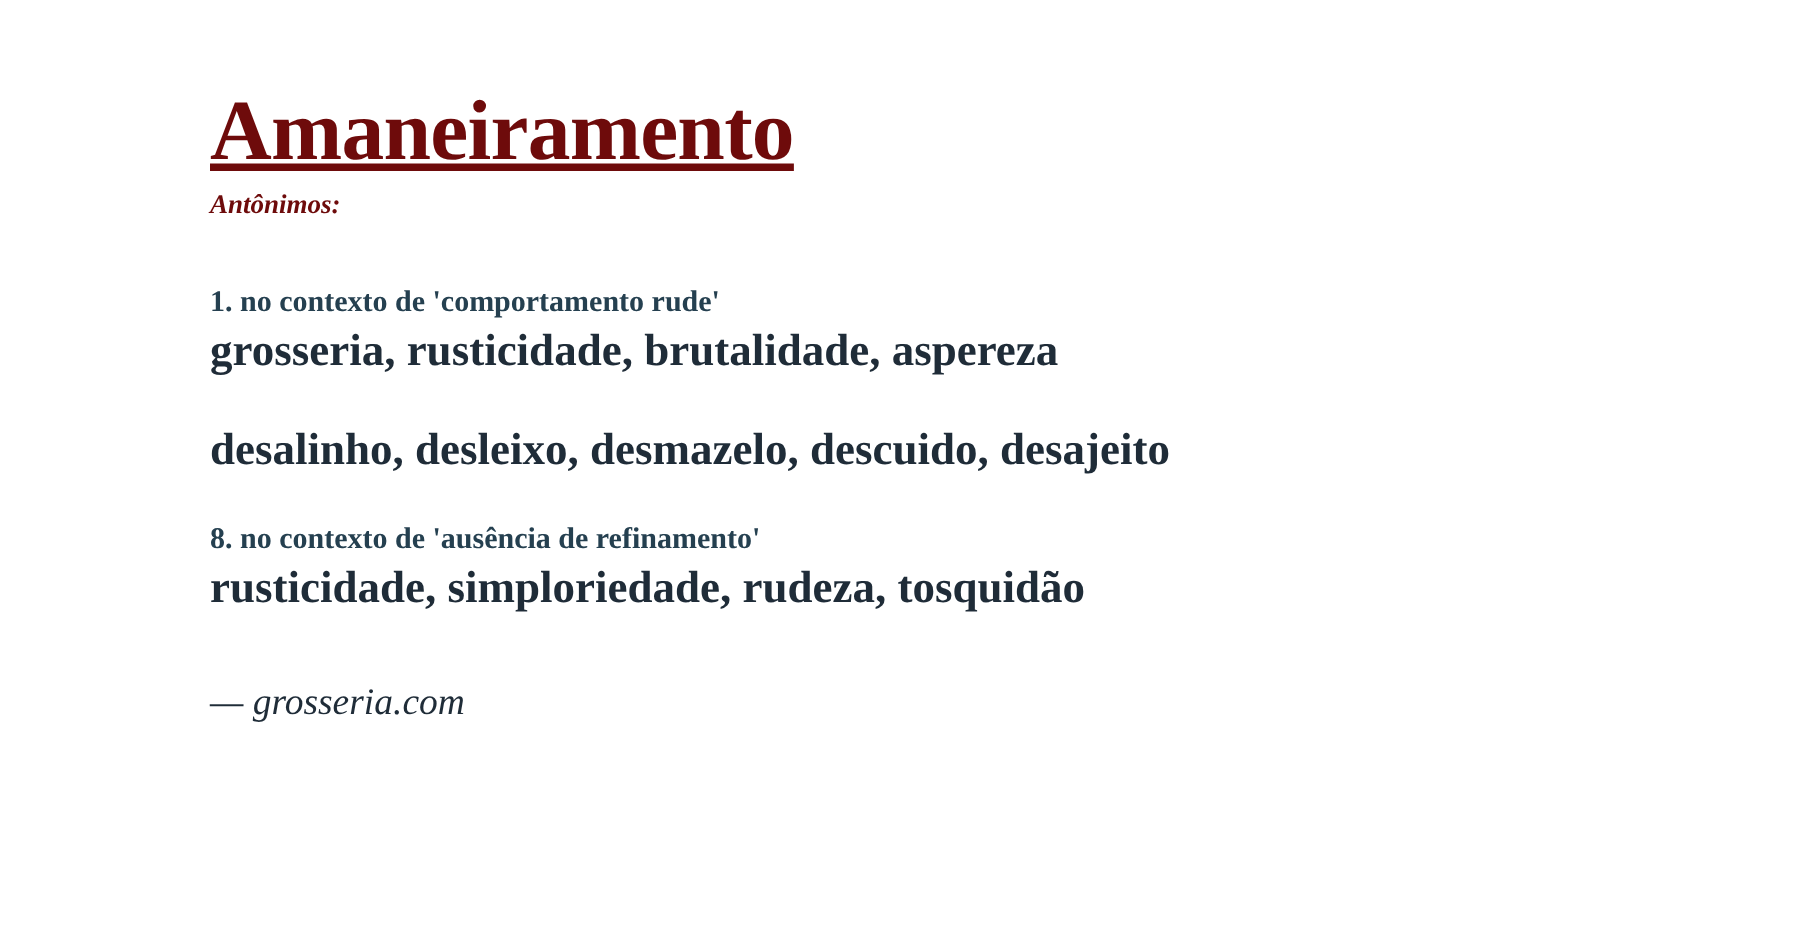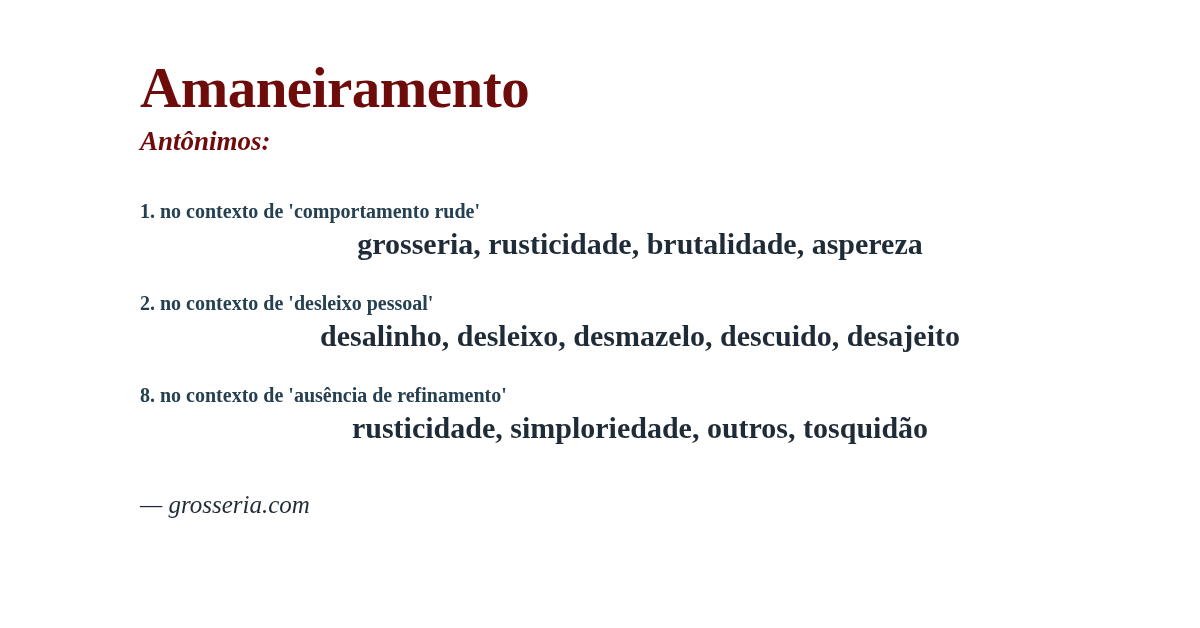--- a/index.html
+++ b/index.html
@@ -20,23 +20,24 @@
     width: 1200px;
     height: 628px;
     padding: 56px 60px 0 140px;
   }
   .title {
     font-size: 57px;
     font-weight: 700;
     line-height: 1.12;
     color: var(--color-title);
     letter-spacing: -0.5px;
+    text-decoration: underline;
   }
   .subtitle {
-    font-size: 27px;
+    font-size: 18px;
     font-weight: 700;
     font-style: italic;
     color: var(--color-title);
     margin-top: 6px;
   }
   .sections {
     margin-top: 42px;
     font-weight: bold;
   }
   .section {
@@ -45,21 +46,20 @@
   .context-label {
     font-size: 20px;
     line-height: 24px;
     color: var(--color-context);
   }
   .antonyms {
     font-size: 30px;
     line-height: 38px;
     margin-top: 2px;
     color: var(--color-antonyms);
-    text-align: center;
   }
   .more-contexts {
     font-size: 20px;
     line-height: 24px;
     margin-top: 6px;
     color: var(--color-context);
   }
   .source {
     font-size: 25px;
     font-style: italic;
@@ -77,27 +77,26 @@
   <div class="subtitle">Antônimos:</div>
 
   <div class="sections">
 
     <div class="section">
       <div class="context-label">1. no contexto de 'comportamento rude'</div>
       <div class="antonyms">grosseria, rusticidade, brutalidade, aspereza</div>
     </div>
 
     <div class="section">
-      <div class="context-label">2. no contexto de 'desleixo pessoal'</div>
       <div class="antonyms">desalinho, desleixo, desmazelo, descuido, desajeito</div>
     </div>
 
     <div class="section">
       <div class="context-label">8. no contexto de 'ausência de refinamento'</div>
-      <div class="antonyms">rusticidade, simploriedade, outros, tosquidão</div>
+      <div class="antonyms">rusticidade, simploriedade, rudeza, tosquidão</div>
     </div>
 
   </div>
 
 
   <div class="source">— grosseria.com</div>
 
 </div>
 
 </body></html>

